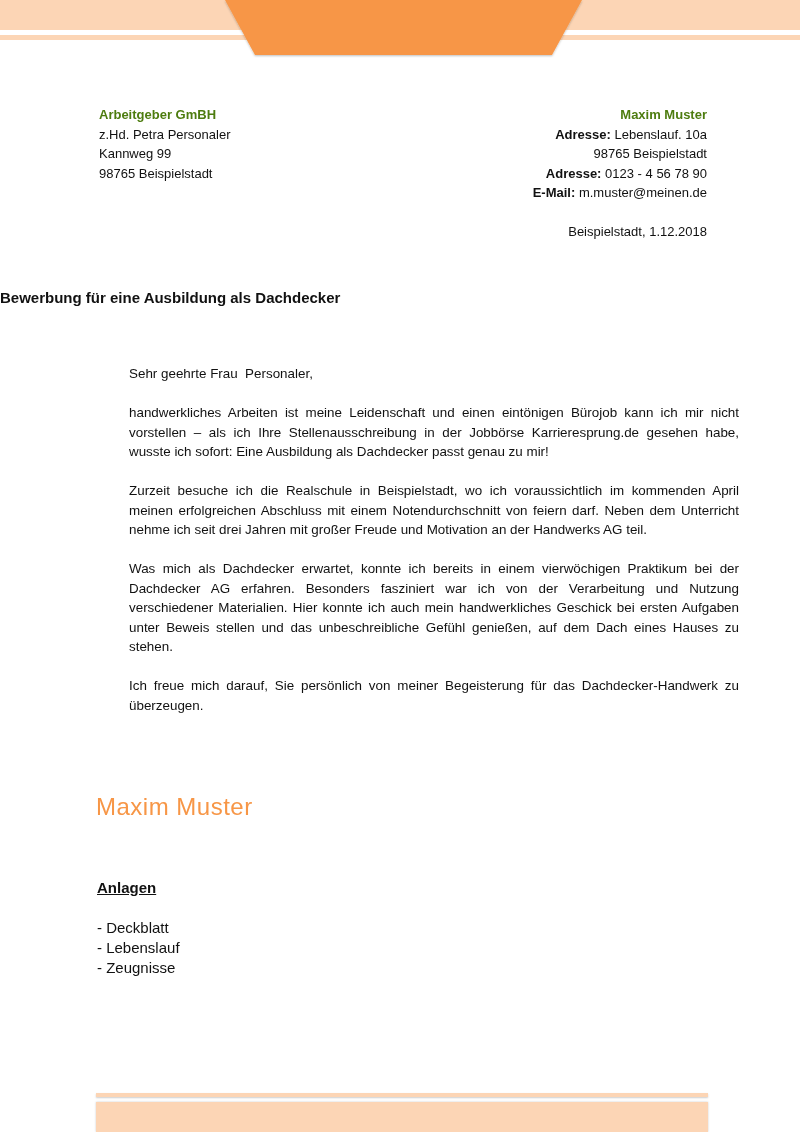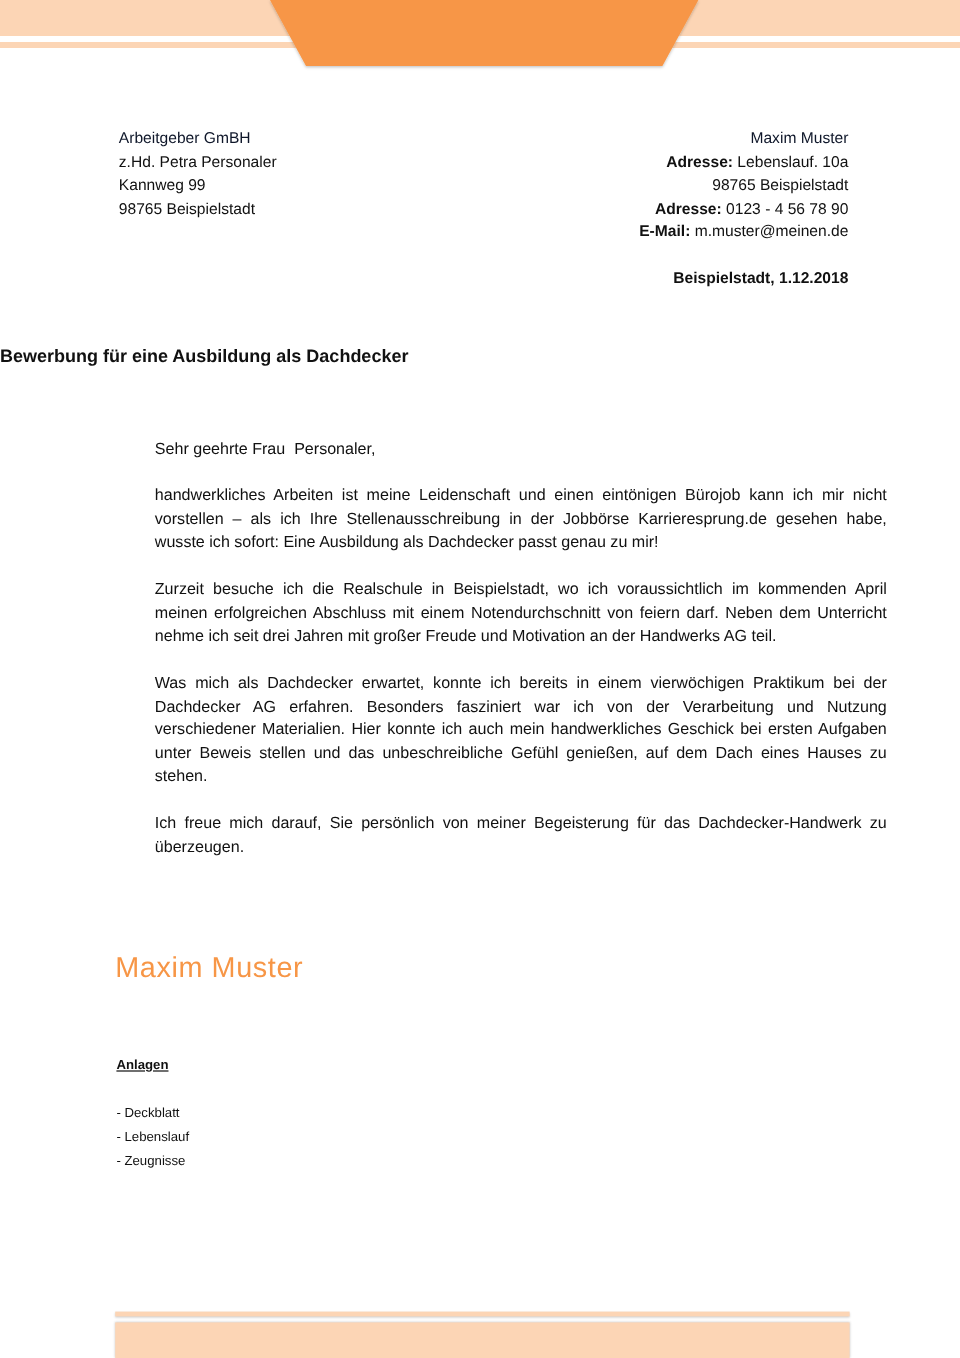--- a/index.html
+++ b/index.html
@@ -2,28 +2,28 @@
 <html><head>
   <meta charset="utf-8">
   <style>
     html, body { margin: 0; padding: 0; background: #ffffff; }
     body { width: 800px; height: 1132px; position: relative; overflow: hidden;
            font-family: "Liberation Sans", sans-serif; color: #111; }
     .hdr-band { position: absolute; left: 0; top: 0; width: 800px; height: 30px; background: #fcd5b5; }
     .hdr-line { position: absolute; left: 0; top: 35px; width: 800px; height: 5px; background: #fcd5b5; }
     .hdr-trap { position: absolute; left: 0; top: 0; width: 800px; height: 60px; }
     .block { position: absolute; font-size: 13px; line-height: 19.5px; }
-    .orange { color: #0f172a; font-weight: normal; }
+    .orange { color: #4d7c0f; font-weight: bold; }
     .sender { right: 93px; top: 105px; text-align: right; }
     .recipient { left: 99px; top: 105px; }
     .subject { left: 0; width: 800px; top: 288px; text-align: left; font-weight: bold; font-size: 15px; }
     .body { left: 97px; width: 610px; top: 364px; font-size: 13.4px; line-height: 19.5px; text-align: justify; margin-left: 32px; }
     .body p { margin: 0 0 19.5px 0; }
     .sig { left: 96px; top: 797px; font-size: 24px; color: #f79646; letter-spacing: 0.5px; }
-    .att { left: 97px; top: 878px; font-size: 11px; line-height: 20px; }
+    .att { left: 97px; top: 878px; font-size: 15px; line-height: 20px; }
     .att-title { font-weight: bold; text-decoration: underline; margin-bottom: 20px; }
     .ftr-line { position: absolute; left: 96px; top: 1093px; width: 612px; height: 4px; background: #fcd5b5; box-shadow: 0 1px 2px rgba(0,0,0,0.2); }
     .ftr-block { position: absolute; left: 96px; top: 1102px; width: 612px; height: 30px; background: #fcd5b5; box-shadow: 0 0 2px rgba(0,0,0,0.2); }
   </style>
 </head>
 <body>
 
 <div class="hdr-band"></div>
 <div class="hdr-line"></div>
 <svg class="hdr-trap" viewBox="0 0 800 60">
@@ -42,21 +42,21 @@
   <div>98765 Beispielstadt</div>
 </div>
 
 <div class="block sender">
   <div class="orange">Maxim Muster</div>
   <div><b>Adresse:</b> <span>Lebenslauf. 10a</span></div>
   <div>98765 Beispielstadt</div>
   <div><b>Adresse:</b> <span>0123 - 4 56 78 90</span></div>
   <div><b>E-Mail:</b> <span>m.muster@meinen.de</span></div>
   <div style="height:19.5px"></div>
-  <div style="font-weight:bold">Beispielstadt, 1.12.2018</div>
+  <div style="font-weight:normal">Beispielstadt, 1.12.2018</div>
 </div>
 
 <div class="block subject">Bewerbung für eine Ausbildung als Dachdecker</div>
 
 <div class="block body">
   <p style="white-space:pre">Sehr geehrte Frau  Personaler,</p>
   <p>handwerkliches Arbeiten ist meine Leidenschaft und einen eintönigen Bürojob kann ich mir nicht vorstellen – als ich Ihre Stellenausschreibung in der Jobbörse Karrieresprung.de gesehen habe, wusste ich sofort: Eine Ausbildung als Dachdecker passt genau zu mir!</p>
   <p>Zurzeit besuche ich die Realschule in Beispielstadt, wo ich voraussichtlich im kommenden April meinen erfolgreichen Abschluss mit einem Notendurchschnitt von feiern darf. Neben dem Unterricht nehme ich seit drei Jahren mit großer Freude und Motivation an der Handwerks AG teil.</p>
   <p>Was mich als Dachdecker erwartet, konnte ich bereits in einem vierwöchigen Praktikum bei der Dachdecker AG erfahren. Besonders fasziniert war ich von der Verarbeitung und Nutzung verschiedener Materialien. Hier konnte ich auch mein handwerkliches Geschick bei ersten Aufgaben unter Beweis stellen und das unbeschreibliche Gefühl genießen, auf dem Dach eines Hauses zu stehen.</p>
   <p>Ich freue mich darauf, Sie persönlich von meiner Begeisterung für das Dachdecker-Handwerk zu überzeugen.</p>

